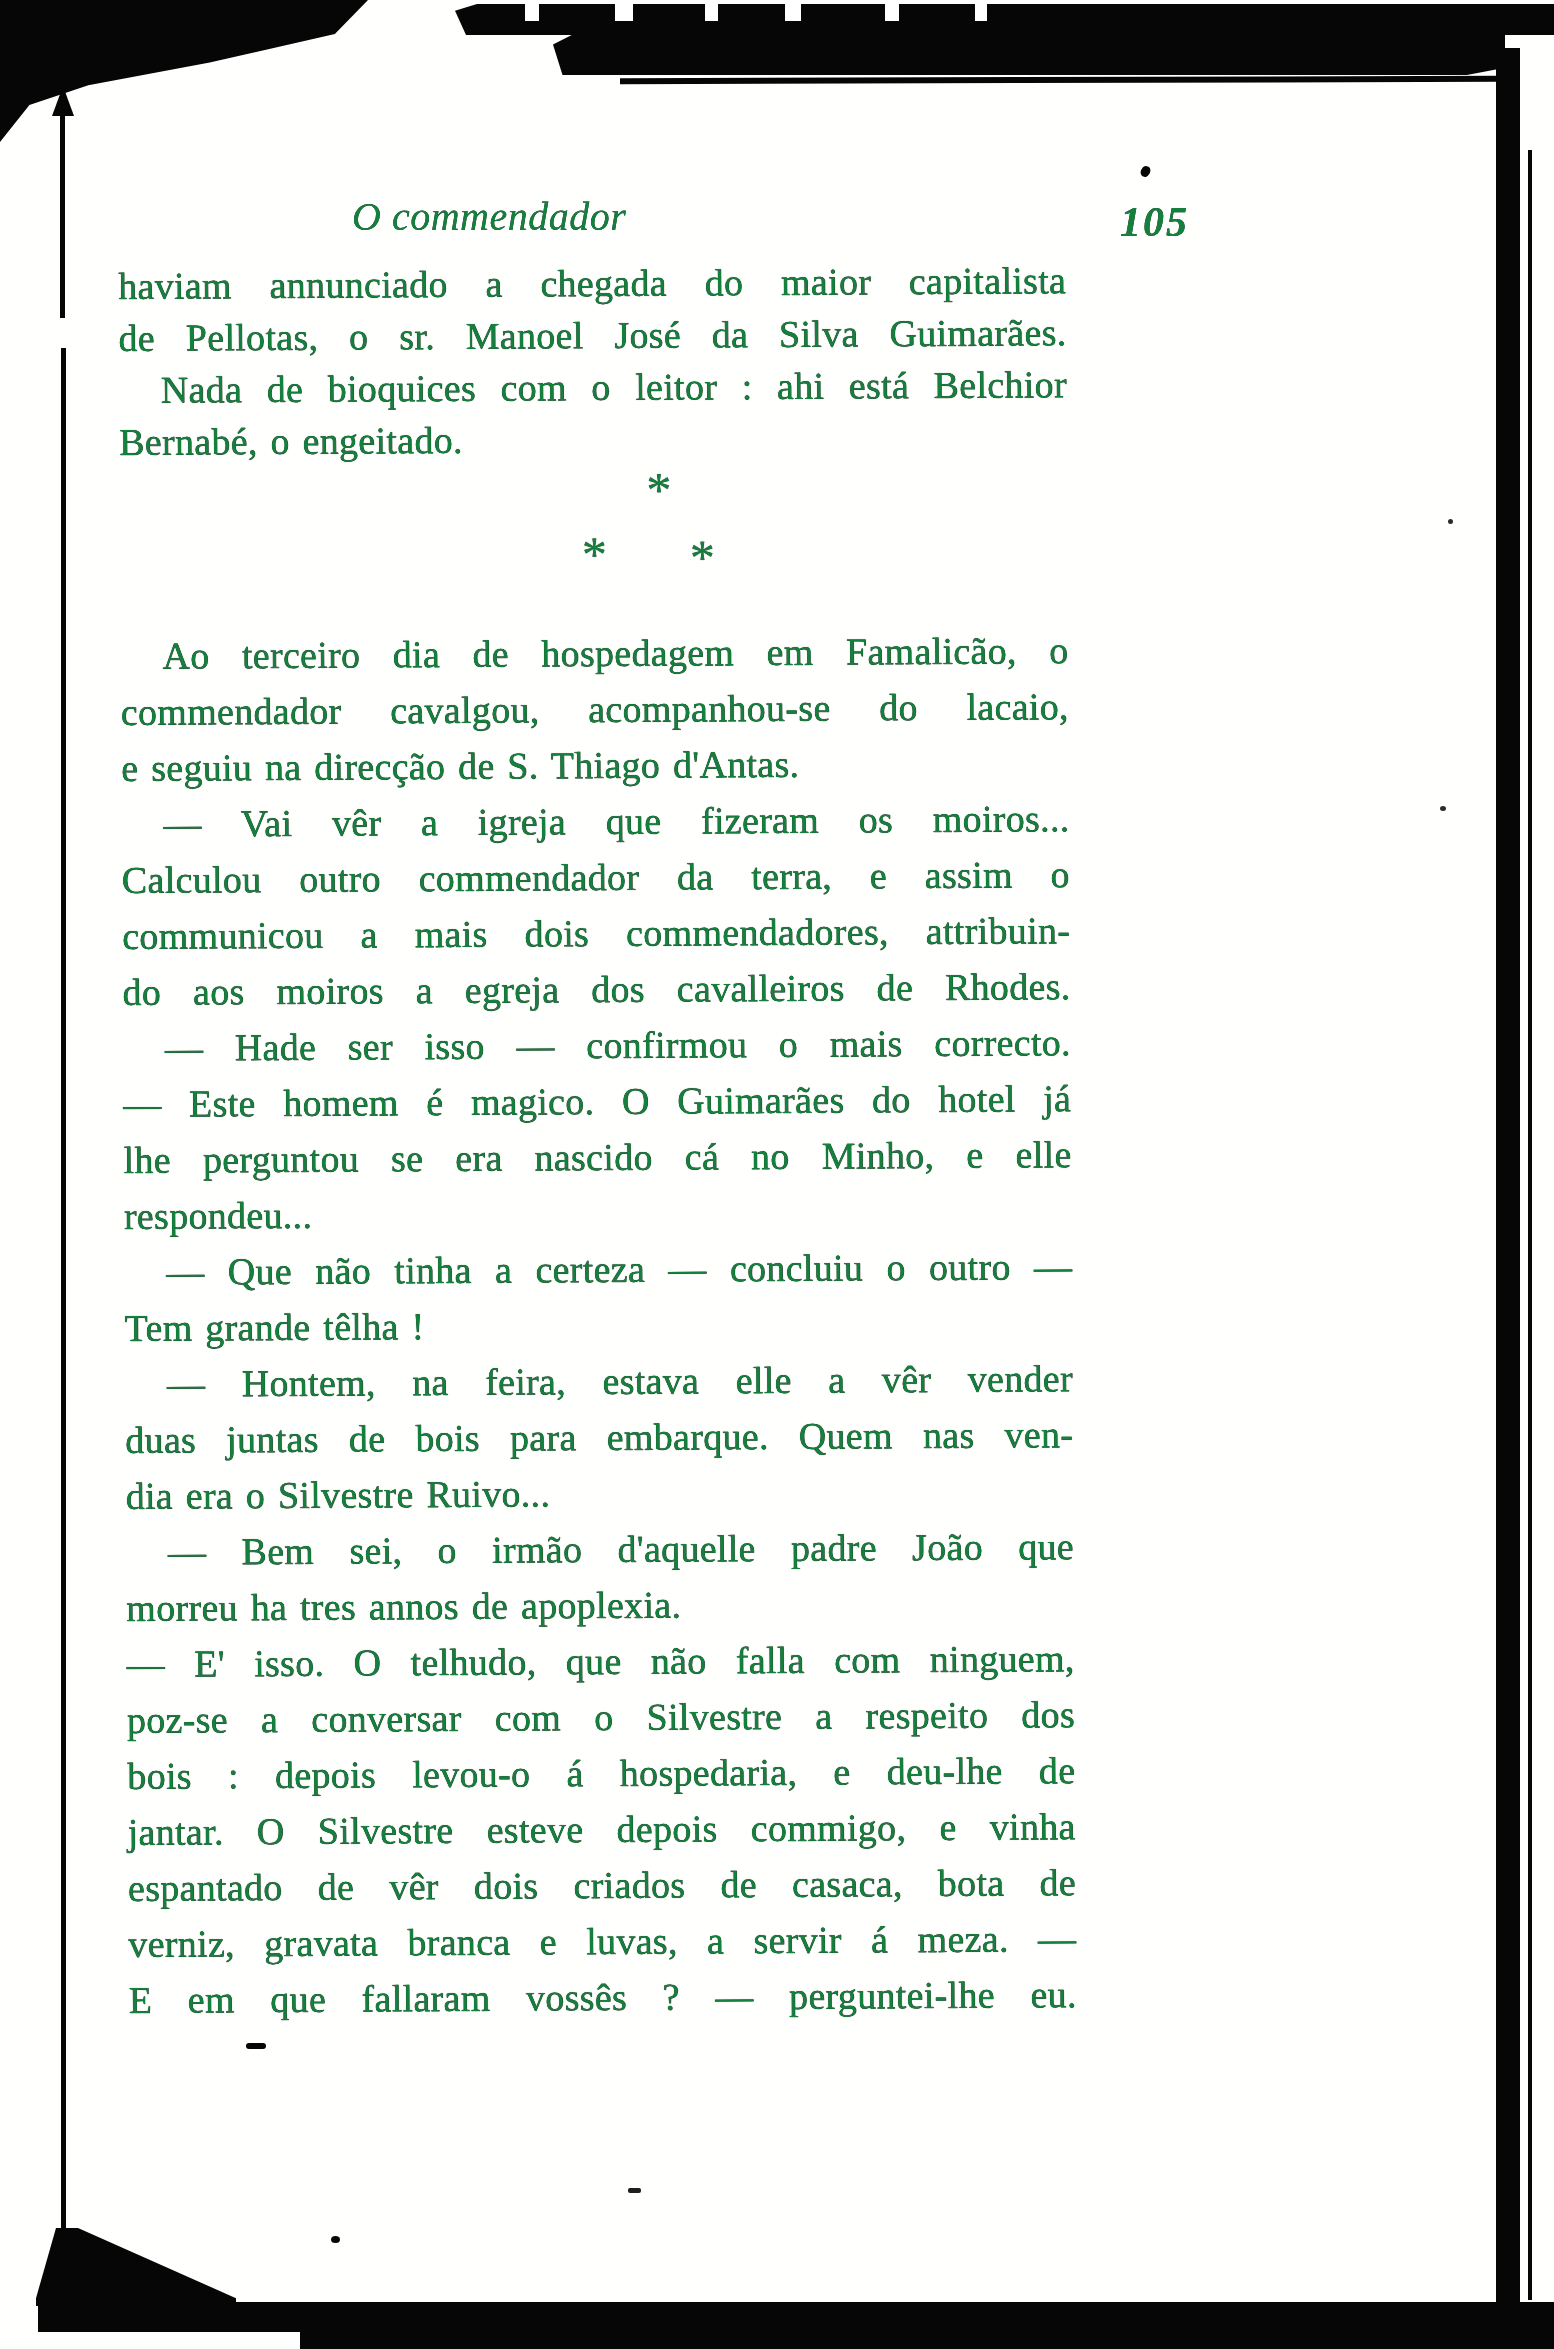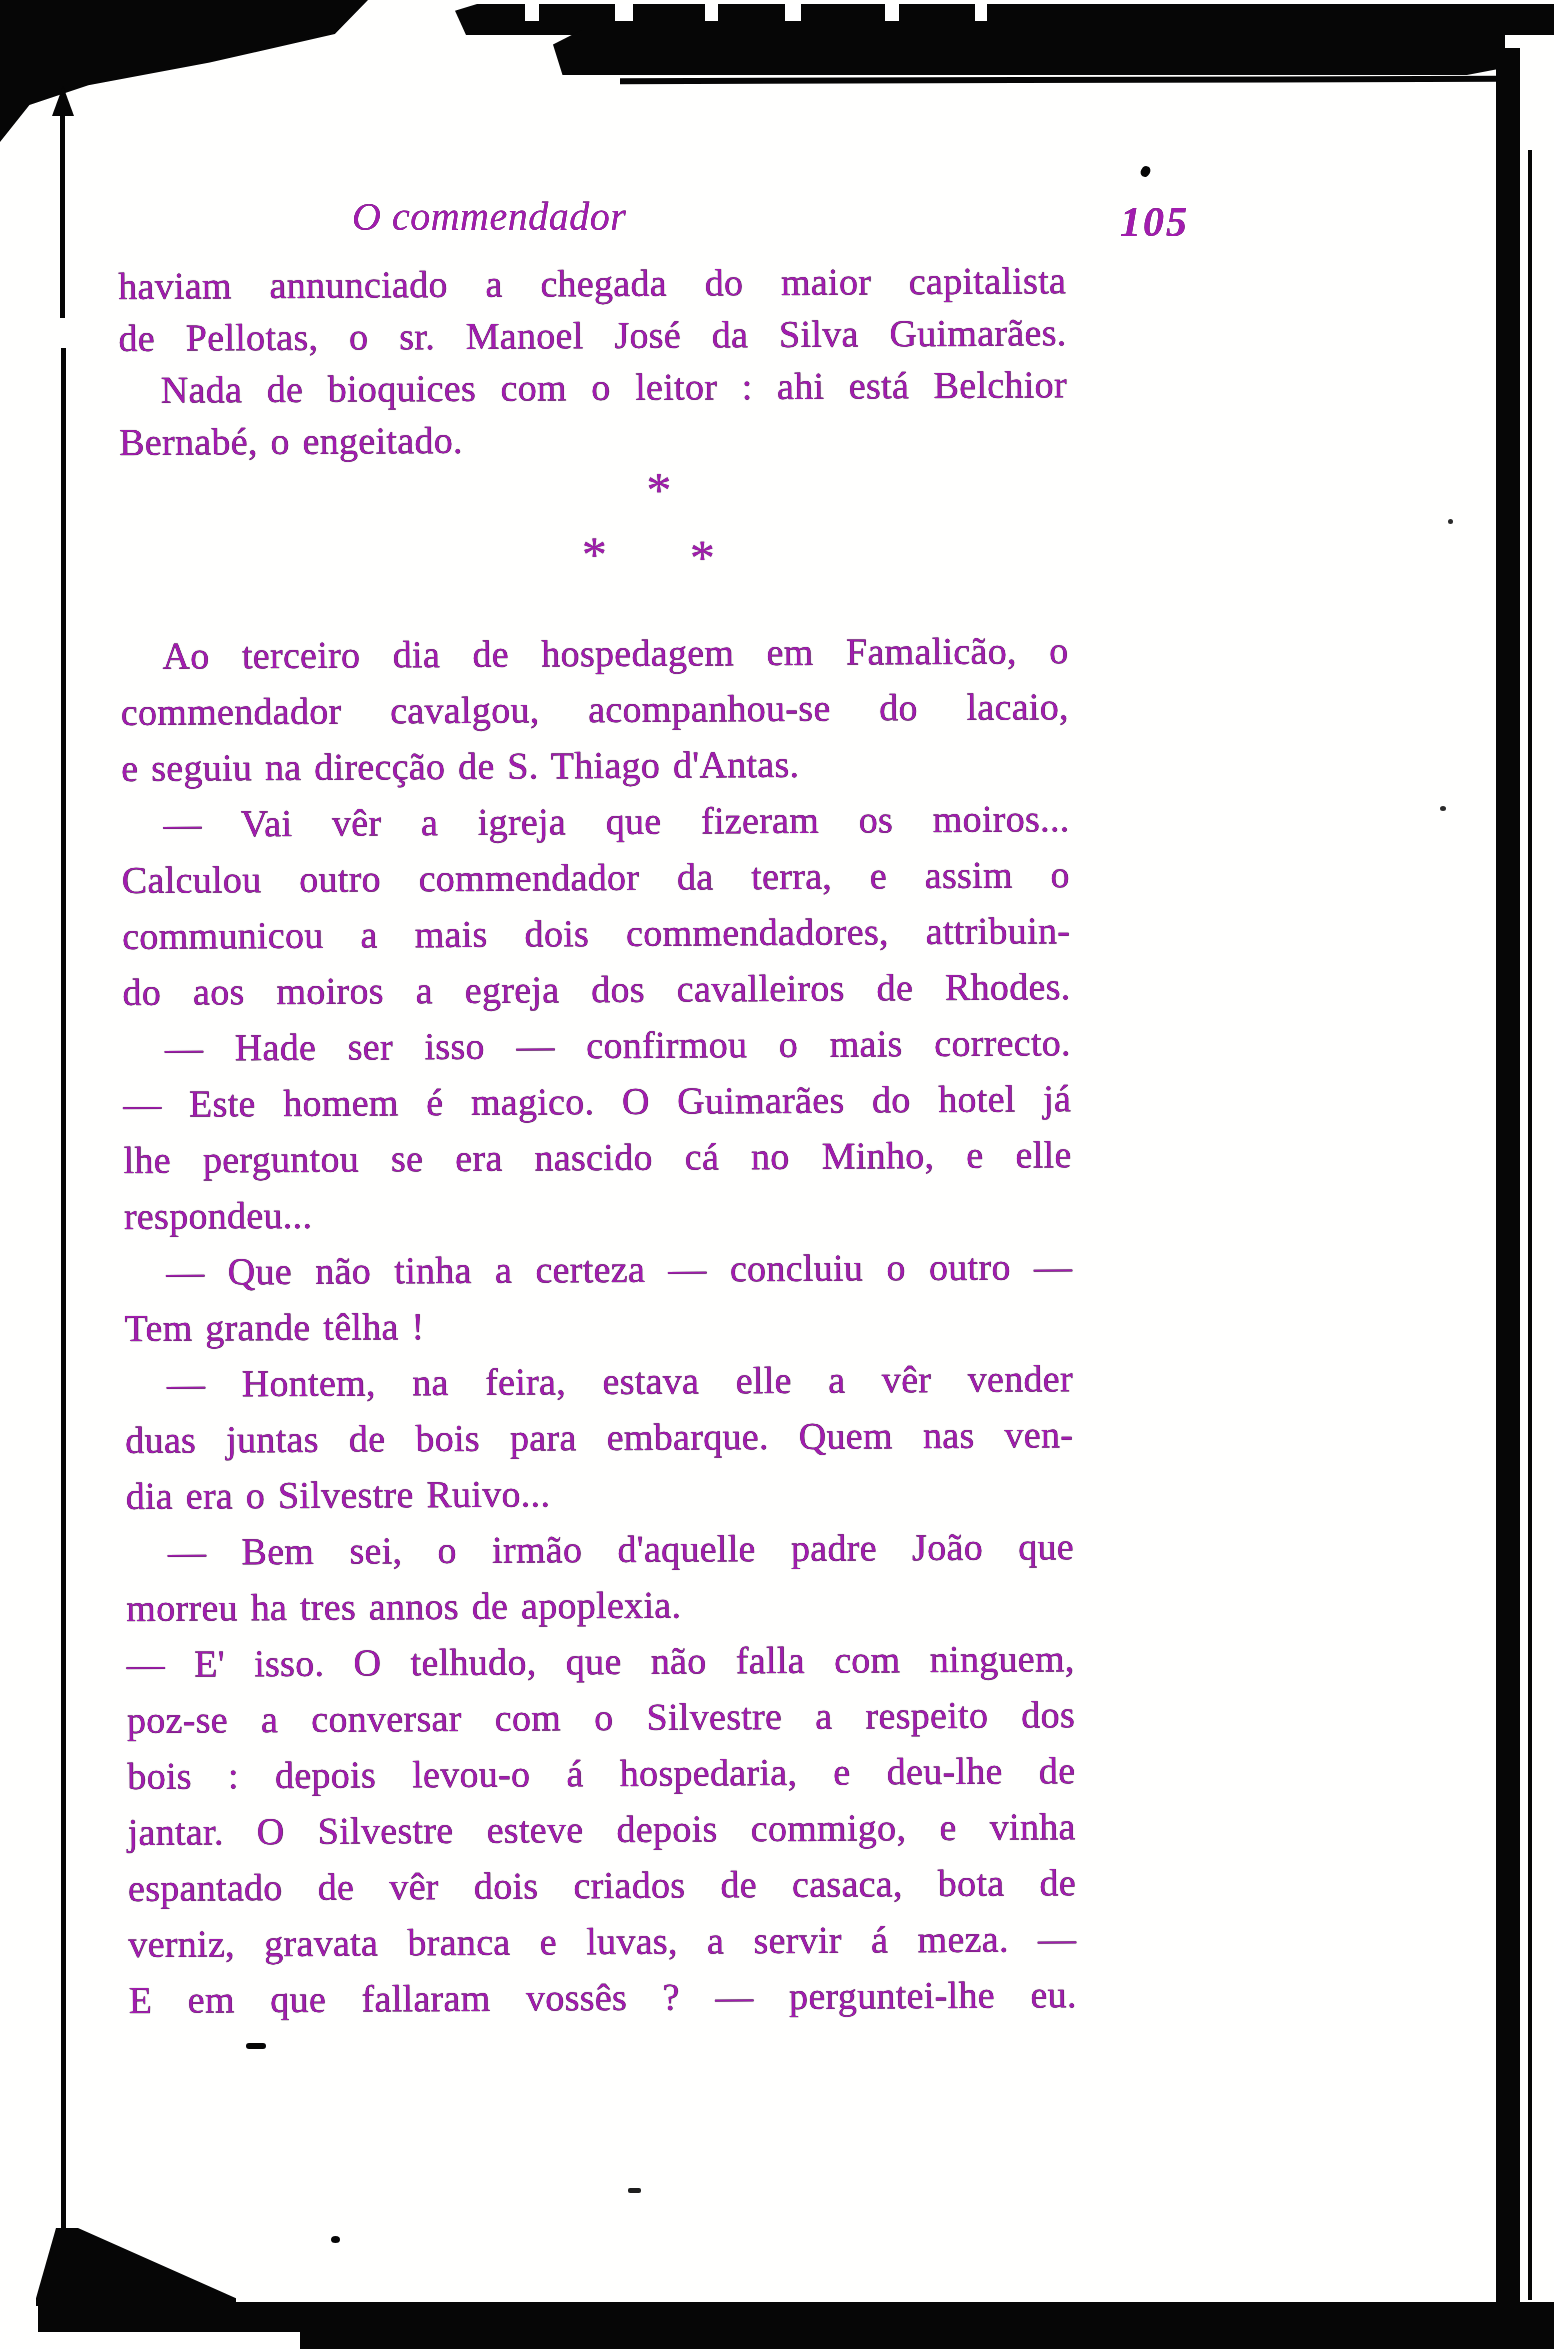--- a/index.html
+++ b/index.html
@@ -6,21 +6,21 @@
   body {
     width: 1554px; height: 2349px;
     background: #ffffff;
     font-family: "Liberation Serif", "DejaVu Serif", serif;
   }
   .page {
     position: relative;
     width: 1554px; height: 2349px;
     background: #fffffe;
     overflow: hidden;
-    color: #a21caf;
+    color: #15803d;
   }
 
   
   .art { position: absolute; background: #060606; }
 
   .blob-top-left {
     left: 0; top: 0; width: 368px; height: 142px;
     clip-path: polygon(0 0, 100% 0, 91% 24%, 57% 44%, 24% 60%, 8% 74%, 0 100%);
   }
   .band-top {

